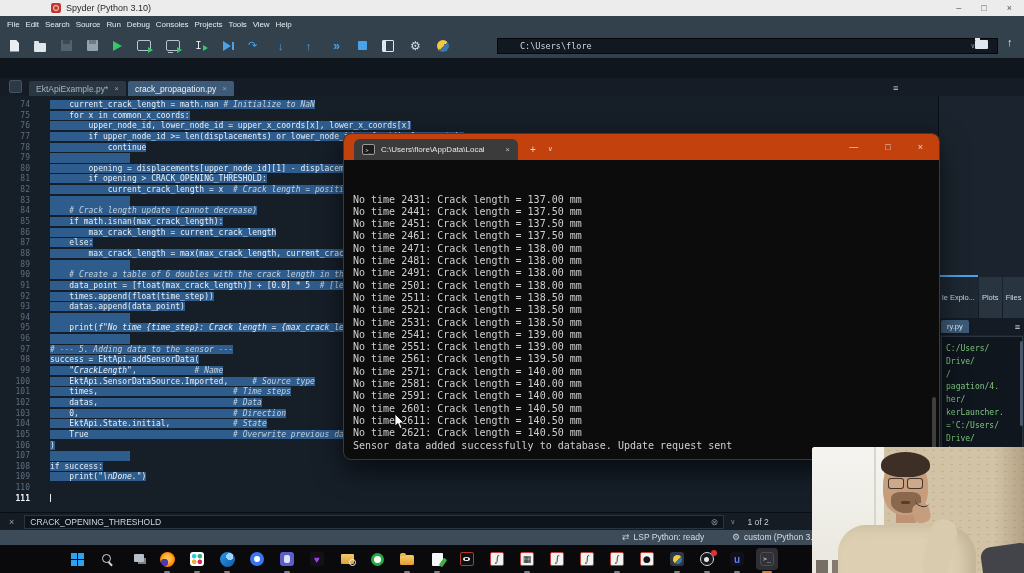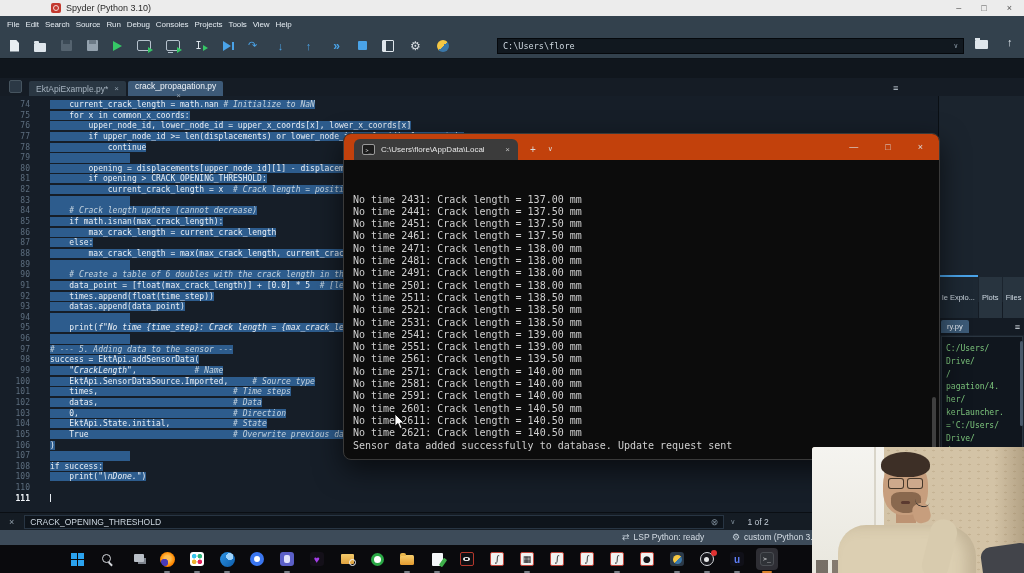--- a/index.html
+++ b/index.html
@@ -35,39 +35,39 @@
   .ic-step-over::before{content:"↷";color:#4aa3e8;font-size:11px;}
   .ic-step-into::before{content:"↓";color:#4aa3e8;font-size:11px;font-weight:bold;}
   .ic-step-return::before{content:"↑";color:#4aa3e8;font-size:11px;font-weight:bold;}
   .ic-continue::before{content:"»";color:#4aa3e8;font-size:12px;font-weight:bold;}
   .ic-stop{width:9px;height:9px;background:#4aa3e8;border-radius:1px;}
   .ic-maximize-pane{width:10px;height:10px;border:1.5px solid #dfe6ec;border-radius:1px;position:relative;}
   .ic-maximize-pane::after{content:"";position:absolute;left:0;top:0;bottom:0;width:3px;background:#dfe6ec;}
   .ic-preferences::before{content:"⚙";color:#d8dde2;font-size:12px;}
   .ic-python-env{width:12px;height:12px;border-radius:50%;background:linear-gradient(135deg,#f5c744 50%,#3b77a8 50%);}
   .cwd-field{position:absolute;left:497px;top:5px;width:455px;height:14px;background:#11181f;border:1px solid #05080c;color:#cfd8e0;
-    font-family:"DejaVu Sans Mono",monospace;font-size:8.5px;line-height:14px;padding:0 5px;display:flex;}
+    font-family:"DejaVu Sans Mono",monospace;font-size:8.5px;line-height:14px;padding:0 22px;display:flex;}
   .cwd-chev{margin-left:auto;color:#8b99a6;font-size:7px;}
   .tri-browse-folder{position:absolute;left:975px;top:7px;width:13px;height:9px;background:#dfe6ec;border-radius:1px;}
   .tri-browse-folder::before{content:"";position:absolute;top:-2px;left:0;width:5px;height:2px;background:#dfe6ec;}
   .tri-go-up{position:absolute;left:1007px;top:3px;color:#e3eaf0;font-size:11px;font-weight:bold;}
   
   .pathbar{position:absolute;left:0;top:58px;right:0;height:20px;background:#0d141b;color:#bcc7d1;font-size:8.5px;display:flex;align-items:center;padding-left:8px;z-index:1;}
   #path-icons{position:absolute;right:14px;display:flex;gap:26px;align-items:center;}
   .pi-pin{width:2px;height:8px;background:#9aa8b4;border-radius:1px;position:relative;}
   .pi-pin::before{content:"";position:absolute;top:0;left:-2px;width:6px;height:4px;background:#9aa8b4;border-radius:1px;}
   .pi-save{width:9px;height:9px;background:#8d9ba7;border-radius:1px;position:relative;}
   .pi-save::after{content:"";position:absolute;left:2px;top:1px;width:5px;height:3px;background:#222b33;}
   .pi-collapse{width:8px;height:2px;background:#9aa8b4;}
   .pi-maximize{width:9px;height:7px;background:#9aa8b4;border-radius:1px;}
   
   .tabbar{position:absolute;left:0;top:78px;right:0;height:18px;background:#151c25;display:flex;align-items:flex-end;z-index:1;}
   .browse-btn{width:11px;height:11px;background:#2b3845;border:1px solid #46545f;border-radius:2px;margin:0 7px 3px 9px;}
   .tab{height:15px;display:flex;align-items:center;padding:0 7px;font-size:8.5px;color:#a7b4c0;background:#2a3743;margin-right:2px;border-radius:2px 2px 0 0;}
-  .tab.active{background:#3d5a78;color:#eef3f8;flex-direction:column;}
+  .tab.active{background:#3d5a78;color:#eef3f8;}
   .tab .close{margin-left:6px;color:#93a1ad;font-size:8px;}
   .tabbar-corner{position:absolute;left:893px;bottom:3px;color:#cfd9e2;font-size:9px;}
   
   .editor{position:absolute;left:0;top:96px;width:938px;height:416px;background:#161e28;display:flex;overflow:hidden;}
   .gutter{width:44px;box-sizing:border-box;padding:4px 14px 0 0;text-align:right;color:#5d6e7f;
     font-family:"DejaVu Sans Mono",monospace;font-size:8px;}
   .num{height:10.65px;line-height:10.65px;}
   .num.current{color:#f2f6fa;font-weight:bold;}
   .code{flex:1;padding-top:4px;font-family:"DejaVu Sans Mono",monospace;font-size:8px;color:#e9eff5;overflow:hidden;}
   .cline{height:10.65px;line-height:10.65px;white-space:pre;padding-left:6px;}

